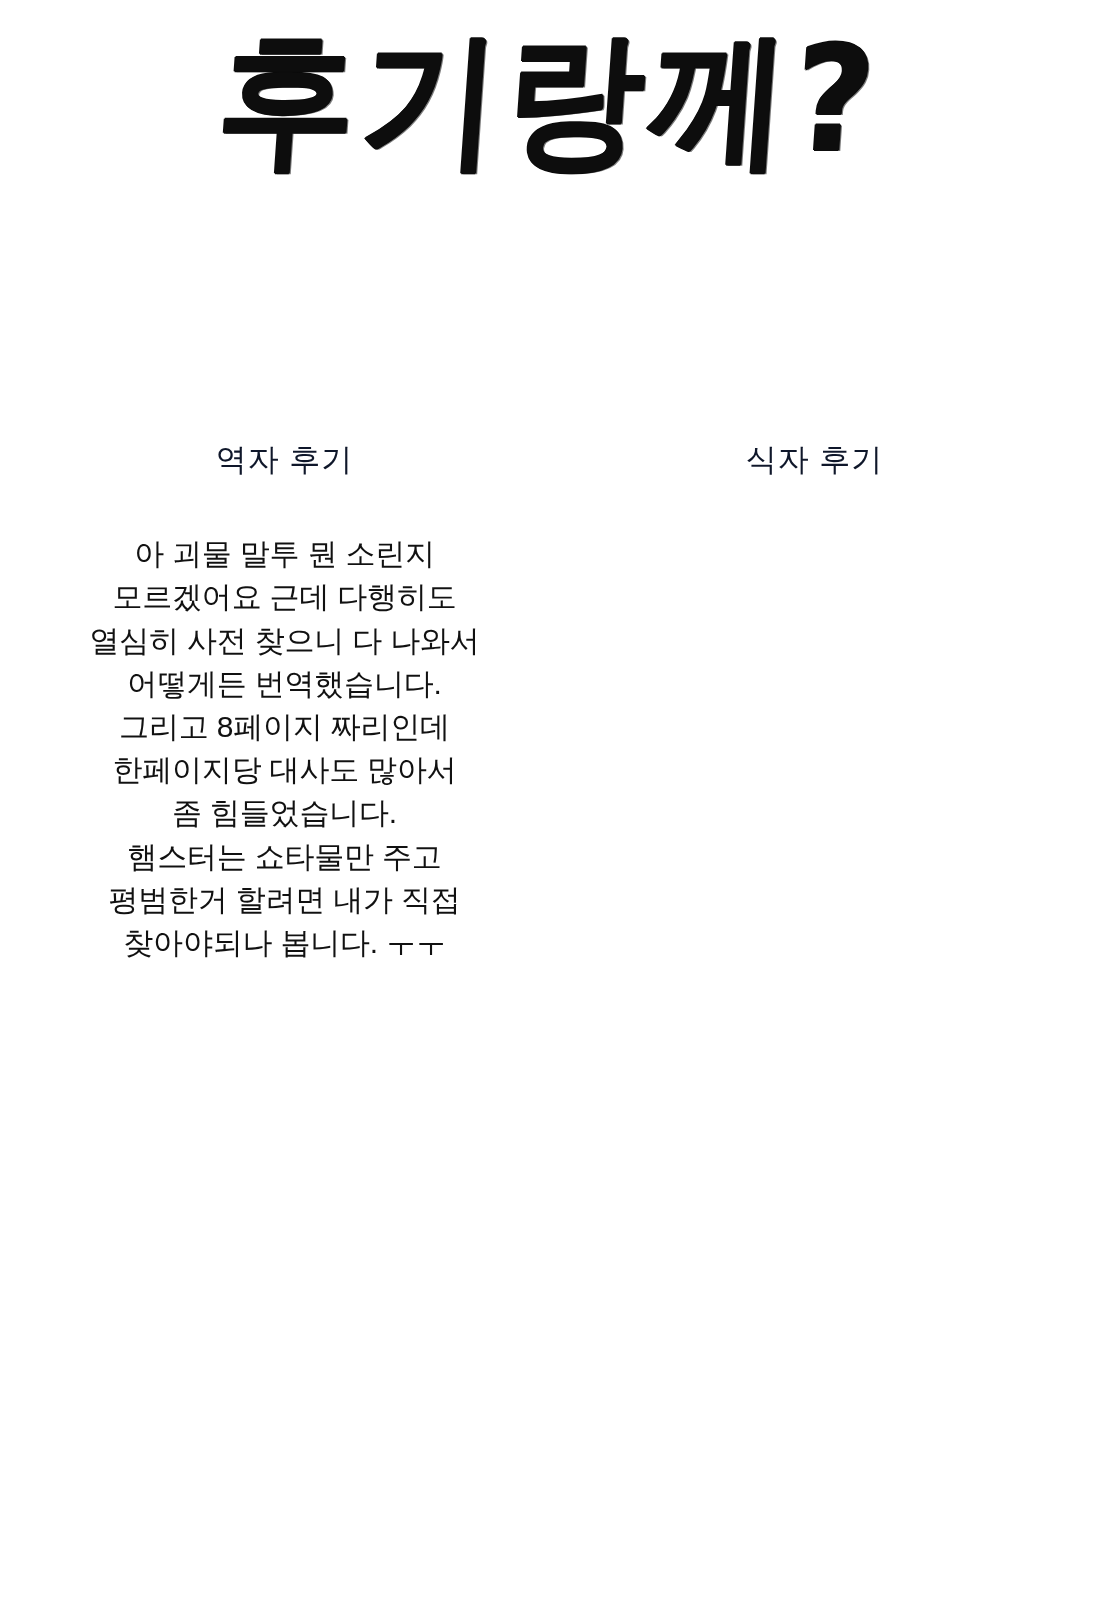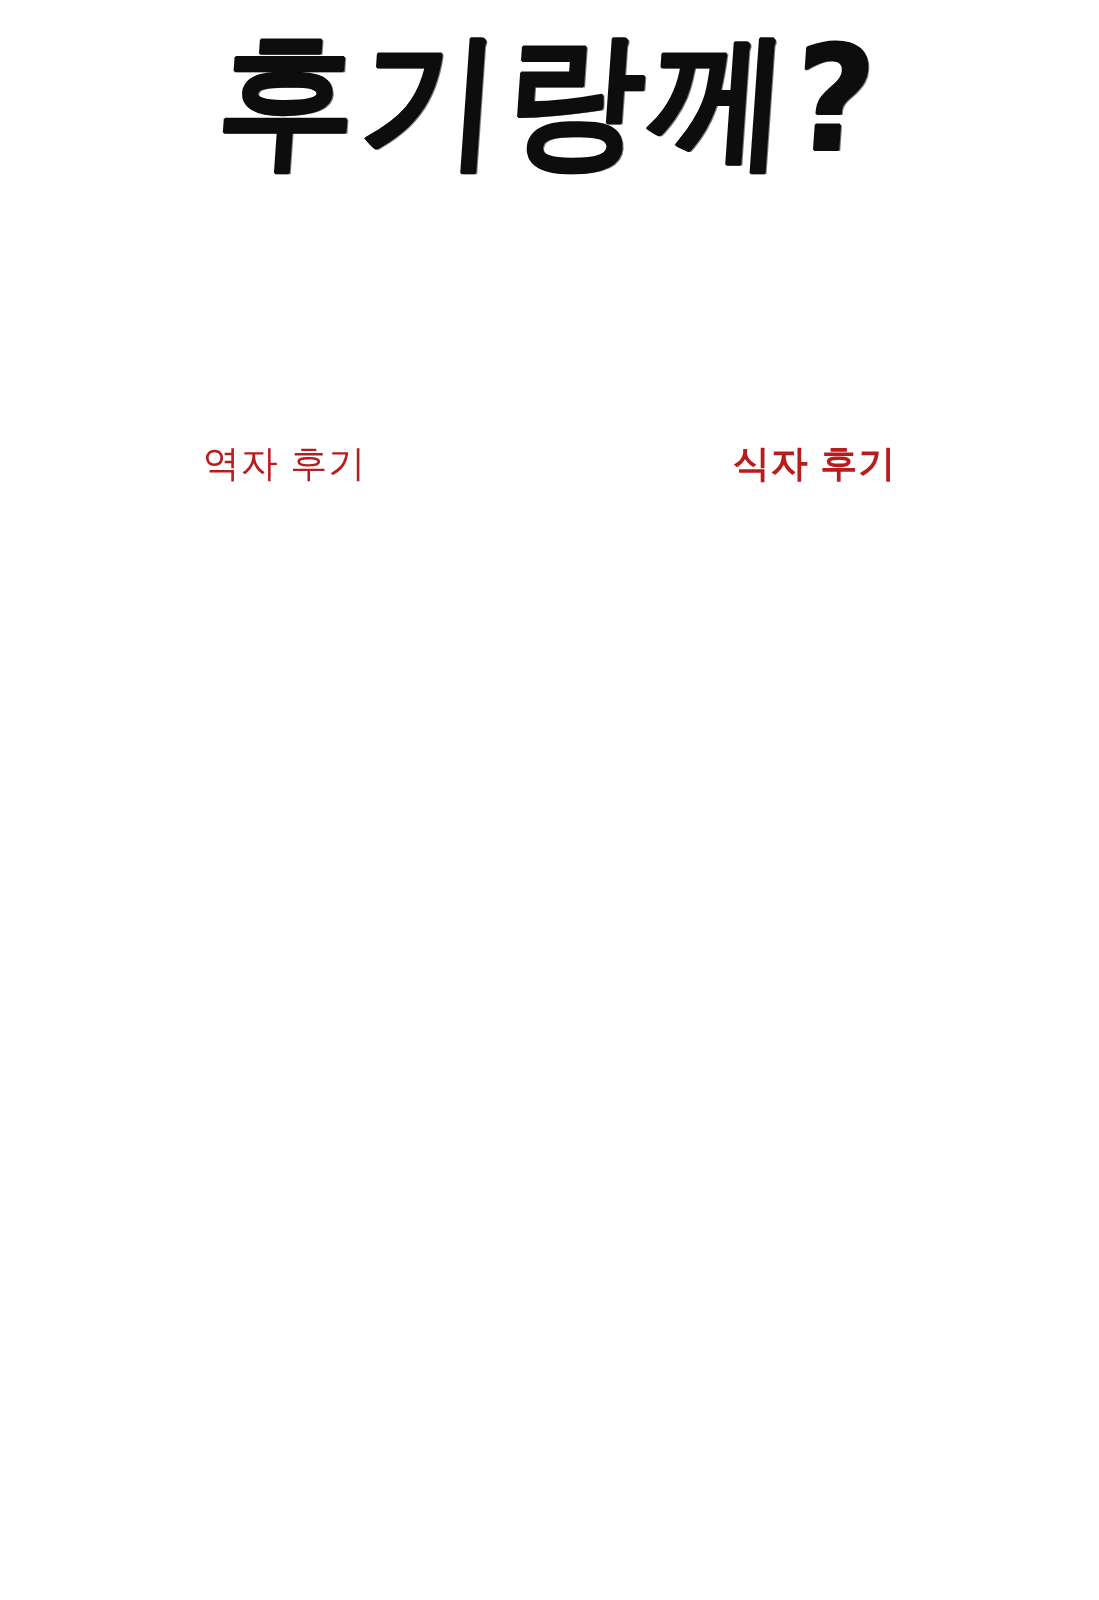--- a/index.html
+++ b/index.html
@@ -60,51 +60,61 @@
   .note-col {
     width: 470px;
     text-align: center;
     padding: 0 10px;
     box-sizing: border-box;
   }
   .note-col.left  { margin-right: 30px; }
   .note-col.right { margin-left: 30px; }
 
   .note-heading {
-    font-size: 37px;
+    font-size: 31px;
     line-height: 1.3;
     font-weight: 400;
-    color: #b91c1c;
+    color: #0f172a;
     margin: 0 0 52px 0;
     letter-spacing: 1px;
   }
   .note-body {
     font-size: 30px;
     line-height: 1.44;
     font-weight: 400;
     color: #111111;
     margin: 0;
     white-space: pre-line;
     letter-spacing: -0.2px;
   }
-  .note-col.right .note-heading { margin-bottom: 32px; font-weight: bold; }
+  .note-col.right .note-heading { margin-bottom: 32px; }
 </style>
 </head>
 <body>
 
 <div class="page">
 
   <div class="title-block">
     <span class="title-text">후기랑께?</span>
   </div>
 
   <div class="notes">
 
     <div class="note-col left">
       <p class="note-heading">역자 후기</p>
+      <p class="note-body">아 괴물 말투 뭔 소린지
+모르겠어요 근데 다행히도
+열심히 사전 찾으니 다 나와서
+어떻게든 번역했습니다.
+그리고 8페이지 짜리인데
+한페이지당 대사도 많아서
+좀 힘들었습니다.
+햄스터는 쇼타물만 주고
+평범한거 할려면 내가 직접
+찾아야되나 봅니다. ㅜㅜ</p>
     </div>
 
     <div class="note-col right">
       <p class="note-heading">식자 후기</p>
     </div>
 
   </div>
 
 </div>
 

